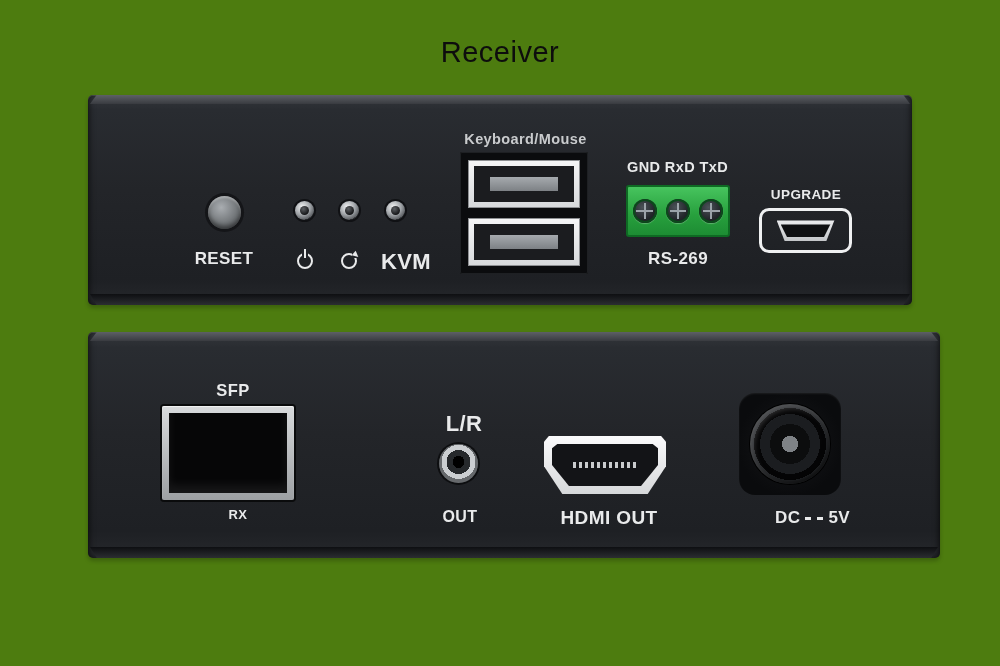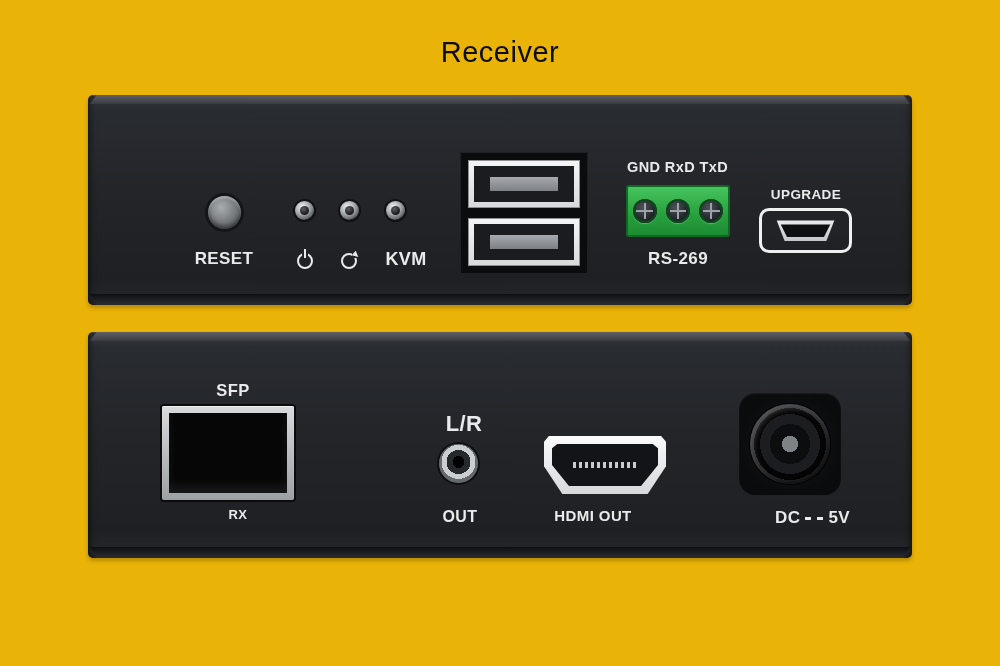--- a/index.html
+++ b/index.html
@@ -1,35 +1,35 @@
 <!DOCTYPE html>
 <html><head>
 <meta charset="utf-8">
 <style>
   html,body { margin:0; padding:0; background:#ffffff; font-family:"Liberation Sans", sans-serif; }
-  .stage { position:relative; width:1000px; height:666px; background:#eab308; overflow:hidden; }
+  .stage { position:relative; width:1000px; height:666px; background:#4d7c0f; overflow:hidden; }
 
   .page-title { position:absolute; top:36px; left:0; width:100%; text-align:center;
     font-size:29px; color:#0d0d0d; letter-spacing:.5px; }
 
   
   .panel { position:absolute; left:88px; width:824px; border-radius:5px;
     background:linear-gradient(180deg,#34373c 0%, #292c31 7%, #232529 45%, #1e2024 88%, #26282c 100%);
     box-shadow: inset 0 1px 0 rgba(255,255,255,.14),
                 inset 4px 0 6px -3px rgba(0,0,0,.65),
                 inset -4px 0 6px -3px rgba(0,0,0,.65),
                 0 3px 4px rgba(0,0,0,.22); }
   .panel::before { content:""; position:absolute; left:2px; right:2px; top:0; height:9px;
     background:linear-gradient(180deg,#5d6065,#393b40); border-radius:5px 5px 0 0;
     clip-path:polygon(0.8% 0, 99.2% 0, 100% 100%, 0 100%); }
   .panel::after { content:""; position:absolute; left:2px; right:2px; bottom:0; height:11px;
     background:linear-gradient(180deg,#0e0f12,#2b2d31); border-radius:0 0 5px 5px;
     clip-path:polygon(0 0, 100% 0, 99.2% 100%, 0.8% 100%); }
   .panel.front { top:95px;  height:210px; }
-  .panel.rear  { top:332px; height:226px; }
+  .panel.rear  { top:332px; height:226px;padding-left:28px; }
 
   .lbl { position:absolute; color:#e9eaeb; font-weight:700; text-align:center;
     font-size:16px; letter-spacing:.4px; line-height:1.1; }
   .lbl.dim { color:#c9cbcd; }
 
   
   .reset-btn { position:absolute; left:120px; top:101px; width:33px; height:33px; border-radius:50%;
     background:radial-gradient(circle at 40% 35%, #a9adb1, #6f7376 58%, #4f5256);
     box-shadow: 0 0 0 3px #141518, inset 0 -3px 4px rgba(0,0,0,.45), inset 0 2px 2px rgba(255,255,255,.35); }
 
@@ -133,22 +133,23 @@
     <div class="lbl" style="left:86px; top:155px; width:100px; font-size:17px;">RESET</div>
 
     <div class="led" style="left:207px; top:106px;"></div>
     <div class="led" style="left:252px; top:106px;"></div>
     <div class="led" style="left:298px; top:106px;"></div>
 
     <span class="icon-power" style="left:209px; top:158px;">
         <i></i>
       </span>
     <span class="icon-loop" style="left:253px; top:158px;"></span>
-    <div class="lbl" style="left:288px; top:155px; width:60px; font-size:18px;">KVM</div>
-
+    <div class="lbl" style="left:288px; top:155px; width:60px; font-size:22px;">KVM</div>
+
+    <div class="lbl dim" style="left:350px; top:37px; width:175px; font-size:14.5px;">Keyboard/Mouse</div>
     <div class="usb-bezel">
       <div class="usb u1">
         <div class="usb-inner">
             <div class="usb-tongue"></div>
           </div>
       </div>
       <div class="usb u2">
         <div class="usb-inner">
             <div class="usb-tongue"></div>
           </div>
@@ -181,21 +182,21 @@
 
     <div class="lbl" style="left:340px; top:80px; width:72px; font-size:22px;">L/R</div>
     <div class="audio-jack"></div>
     <div class="lbl" style="left:334px; top:176px; width:76px; font-size:16px;">OUT</div>
 
     <div class="hdmi-port">
       <div class="hdmi-inner">
         <div class="hdmi-pins"></div>
       </div>
     </div>
-    <div class="lbl" style="left:434px; top:176px; width:142px; font-size:15px;">HDMI OUT</div>
+    <div class="lbl" style="left:450px; top:176px; width:142px; font-size:19px;">HDMI OUT</div>
 
     <div class="dc-housing"></div>
     <div class="dc-jack"></div>
     <div class="dc-label">
       <span>DC</span>
       <span class="dc-symbol">
         <span class="solid"></span><span class="dashed" style="display:block;"></span>
       </span>
       <span>5V</span>
     </div>

